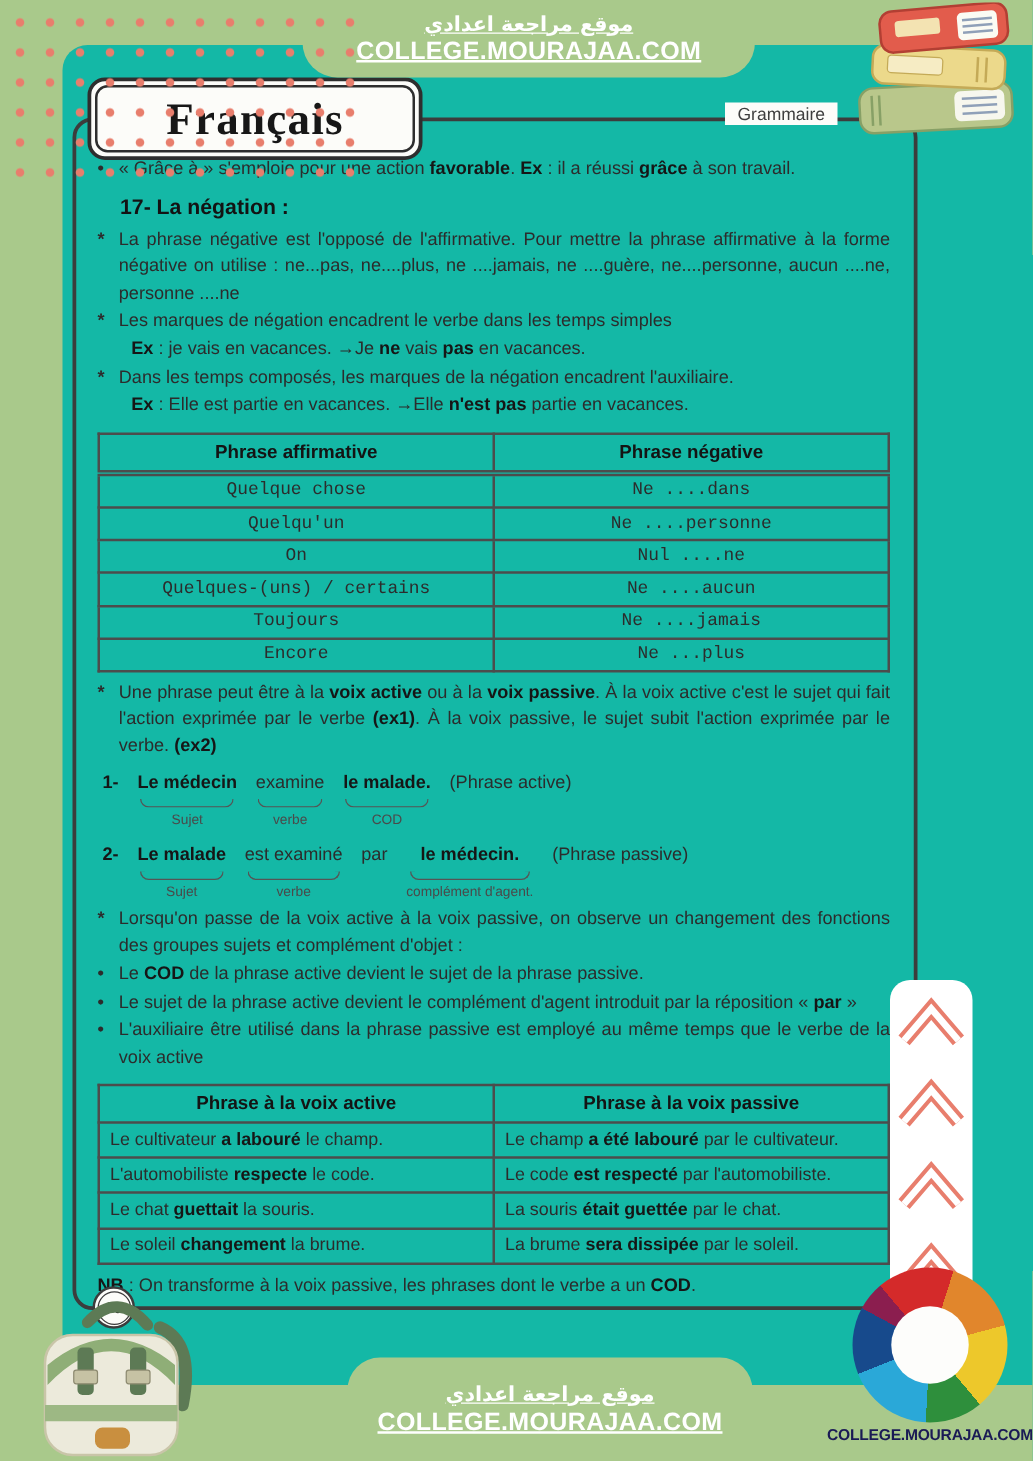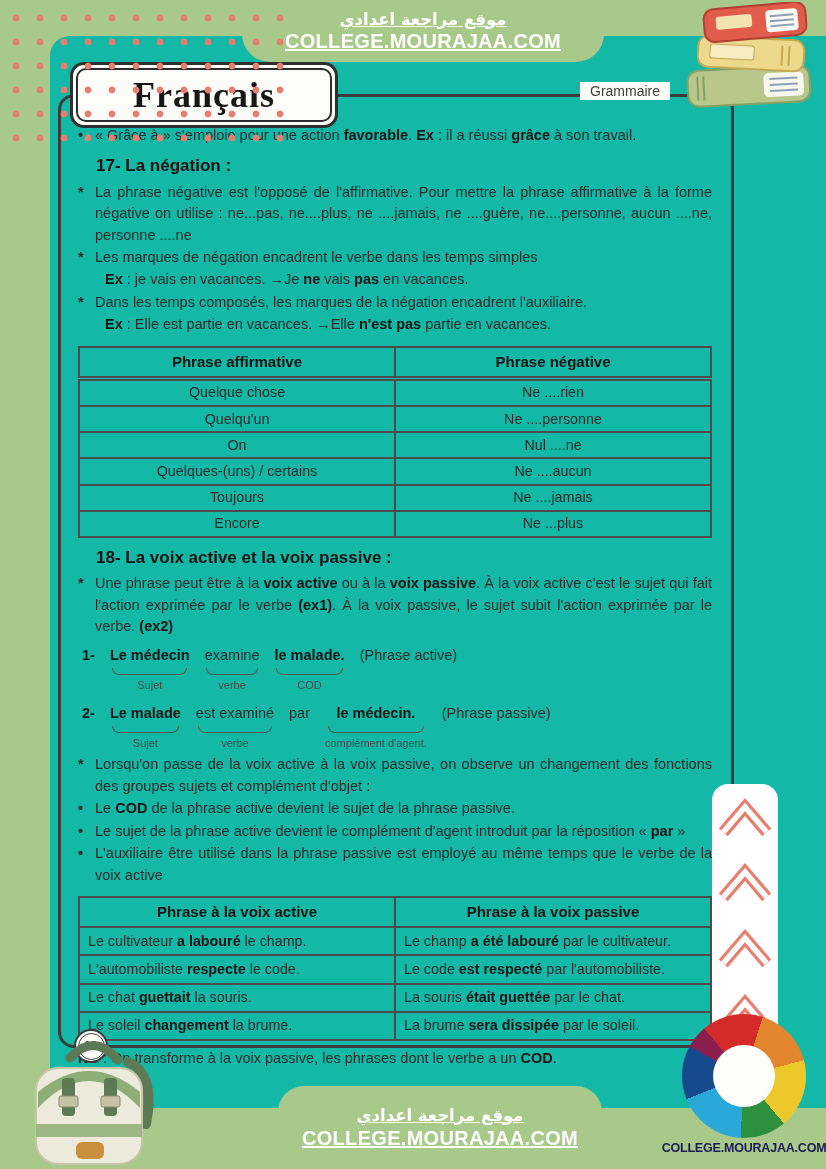--- a/index.html
+++ b/index.html
@@ -47,21 +47,21 @@
   .marker{width:17px;flex:none;font-weight:700;padding-top:0;}
   .ptext{flex:1;text-align:justify;}
   .ptext b,.exline b,.nbline b,td b{font-weight:700;color:#161616;}
   .h{font-size:17px;font-weight:700;color:#131313;margin:7px 18px 3px;}
   .exline{display:block;padding-left:27px;margin:1px 0;}
 
   .gtable{width:100%;border-collapse:collapse;margin:10px 0 6px;table-layout:fixed;}
   .gtable th{border:2px solid #4c4c4c;font-size:15px;font-weight:700;padding:3px 2px;color:#141414;}
   .gtable td{border:2px solid #4c4c4c;font-size:14.3px;padding:2px 8px;}
   .t1 th{border-bottom:5px double #4c4c4c;}
-  .t1 td{text-align:center;padding:1.5px 4px;}
+  .t1 td{text-align:center;padding:1.5px 4px;font-family:Liberation Mono, monospace;}
   .t2 td{text-align:left;padding:2.5px 8px;}
 
   .example{display:flex;align-items:flex-start;gap:15px;padding-left:4px;margin-top:8px;min-height:50px;}
   .tok{display:flex;flex-direction:column;align-items:center;}
   .tok-word{font-size:14.5px;white-space:nowrap;}
   .tok-word.bold{font-weight:700;color:#161616;}
   .brace{width:92%;height:6px;border:1.6px solid #555;border-top:none;border-radius:0 0 7px 7px;margin-top:1px;}
   .tok-label{font-size:11px;color:#4a4a4a;margin-top:2px;white-space:nowrap;text-align:right;}
   .nbline{margin-top:7px;font-size:14.5px;}
 
@@ -160,21 +160,21 @@
       <table class="gtable t1">
         <thead>
           <tr>
             <th>Phrase affirmative</th>
             <th>Phrase négative</th>
           </tr>
         </thead>
         <tbody>
             <tr>
               <td>Quelque chose</td>
-              <td>Ne ....rien</td>
+              <td>Ne ....dans</td>
             </tr>
             <tr>
               <td>Quelqu'un</td>
               <td>Ne ....personne</td>
             </tr>
             <tr>
               <td>On</td>
               <td>Nul ....ne</td>
             </tr>
             <tr>
@@ -185,21 +185,20 @@
               <td>Toujours</td>
               <td>Ne ....jamais</td>
             </tr>
             <tr>
               <td>Encore</td>
               <td>Ne ...plus</td>
             </tr>
           </tbody>
       </table>
 
-      <div class="h">18- La voix active et la voix passive :</div>
 
       <div class="para">
         <span class="marker">*</span>
         <span class="ptext"><span>Une phrase peut être à la </span><b>voix active</b><span> ou à la </span><b>voix passive</b><span>. À la voix active c'est le sujet qui fait l'action exprimée par le verbe </span><b>(ex1)</b><span>. À la voix passive, le sujet subit l'action exprimée par le verbe. </span><b>(ex2)</b></span>
       </div>
 
       <div class="example">
           <span class="tok">
             <span class="tok-word bold">1-</span>
           </span>

